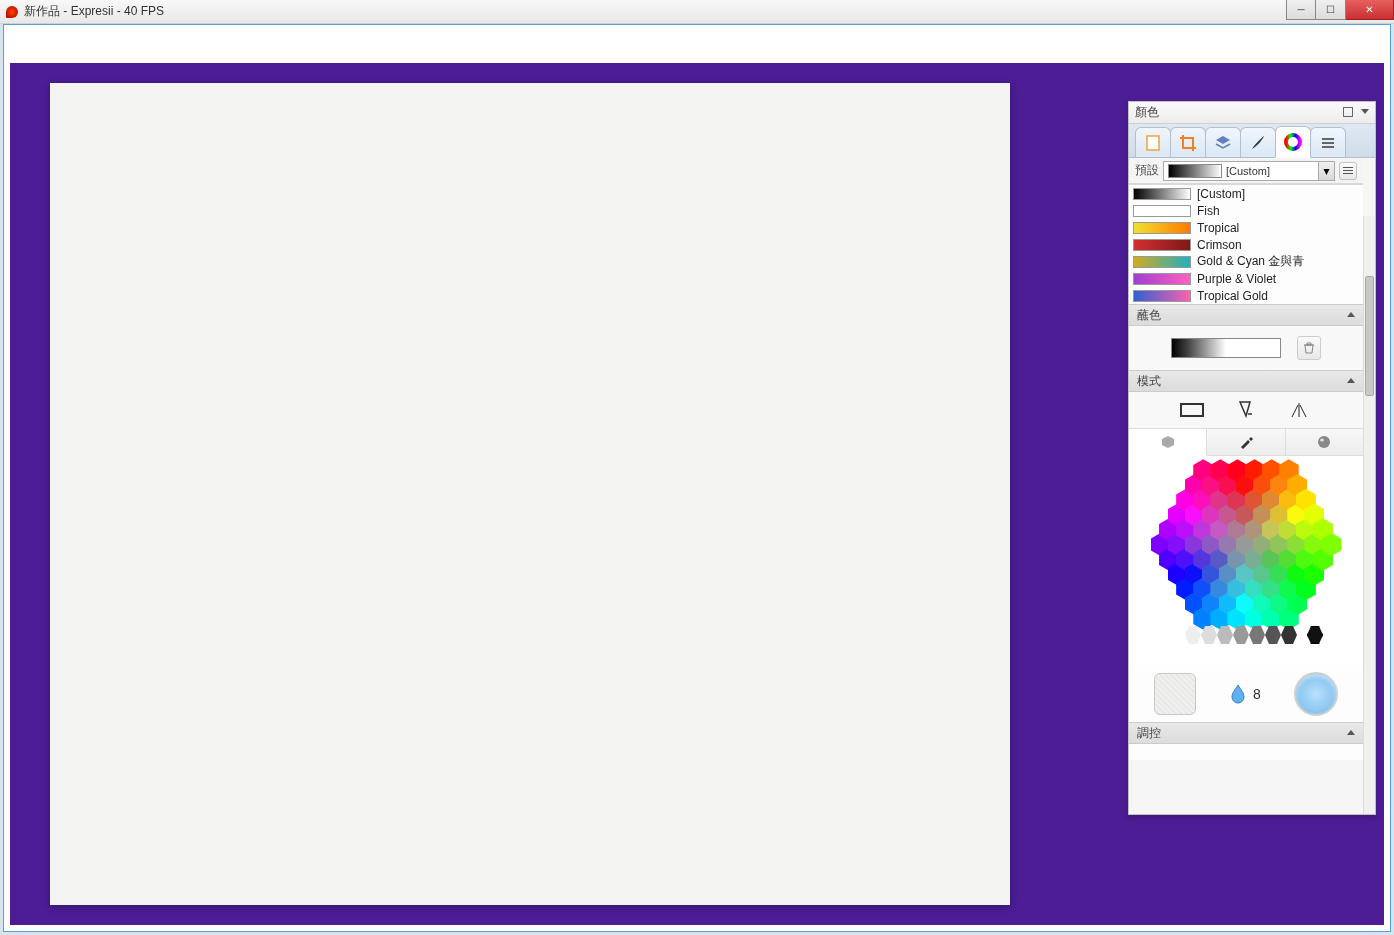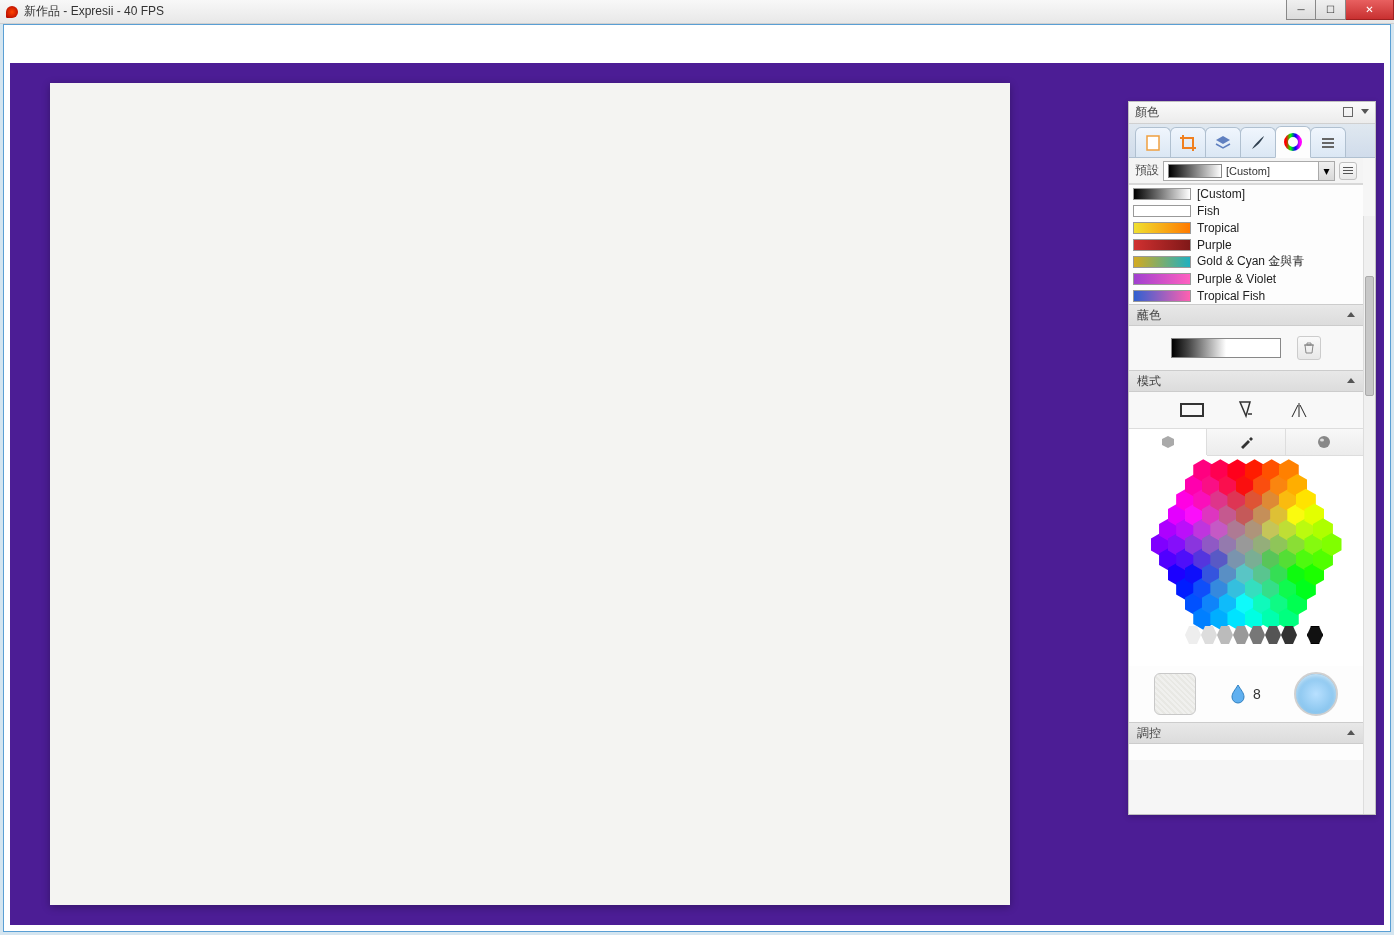--- a/index.html
+++ b/index.html
@@ -169,33 +169,33 @@
               <div class="preset-item">
                 <div class="psw" style="background: linear-gradient(to right, rgb(255, 255, 255), rgb(255, 255, 255));"></div>
                 <div class="plbl">Fish</div>
               </div>
               <div class="preset-item">
                 <div class="psw" style="background: linear-gradient(to right, rgb(240, 224, 48), rgb(255, 122, 0));"></div>
                 <div class="plbl">Tropical</div>
               </div>
               <div class="preset-item">
                 <div class="psw" style="background: linear-gradient(to right, rgb(208, 48, 48), rgb(128, 24, 24));"></div>
-                <div class="plbl">Purple</div>
+                <div class="plbl">Crimson</div>
               </div>
               <div class="preset-item">
                 <div class="psw" style="background: linear-gradient(to right, rgb(212, 170, 32), rgb(32, 176, 192));"></div>
                 <div class="plbl">Gold &amp; Cyan 金與青</div>
               </div>
               <div class="preset-item">
                 <div class="psw" style="background: linear-gradient(to right, rgb(160, 64, 208), rgb(255, 96, 192));"></div>
                 <div class="plbl">Purple &amp; Violet</div>
               </div>
               <div class="preset-item">
                 <div class="psw" style="background: linear-gradient(to right, rgb(48, 96, 208), rgb(255, 96, 176));"></div>
-                <div class="plbl">Tropical Fish</div>
+                <div class="plbl">Tropical Gold</div>
               </div>
             </div>
 
           <div class="subhead">
             <span>蘸色</span>
             <span class="col"></span>
           </div>
           <div class="dip-row">
             <div class="dip-sw"></div>
             <div class="trash">

